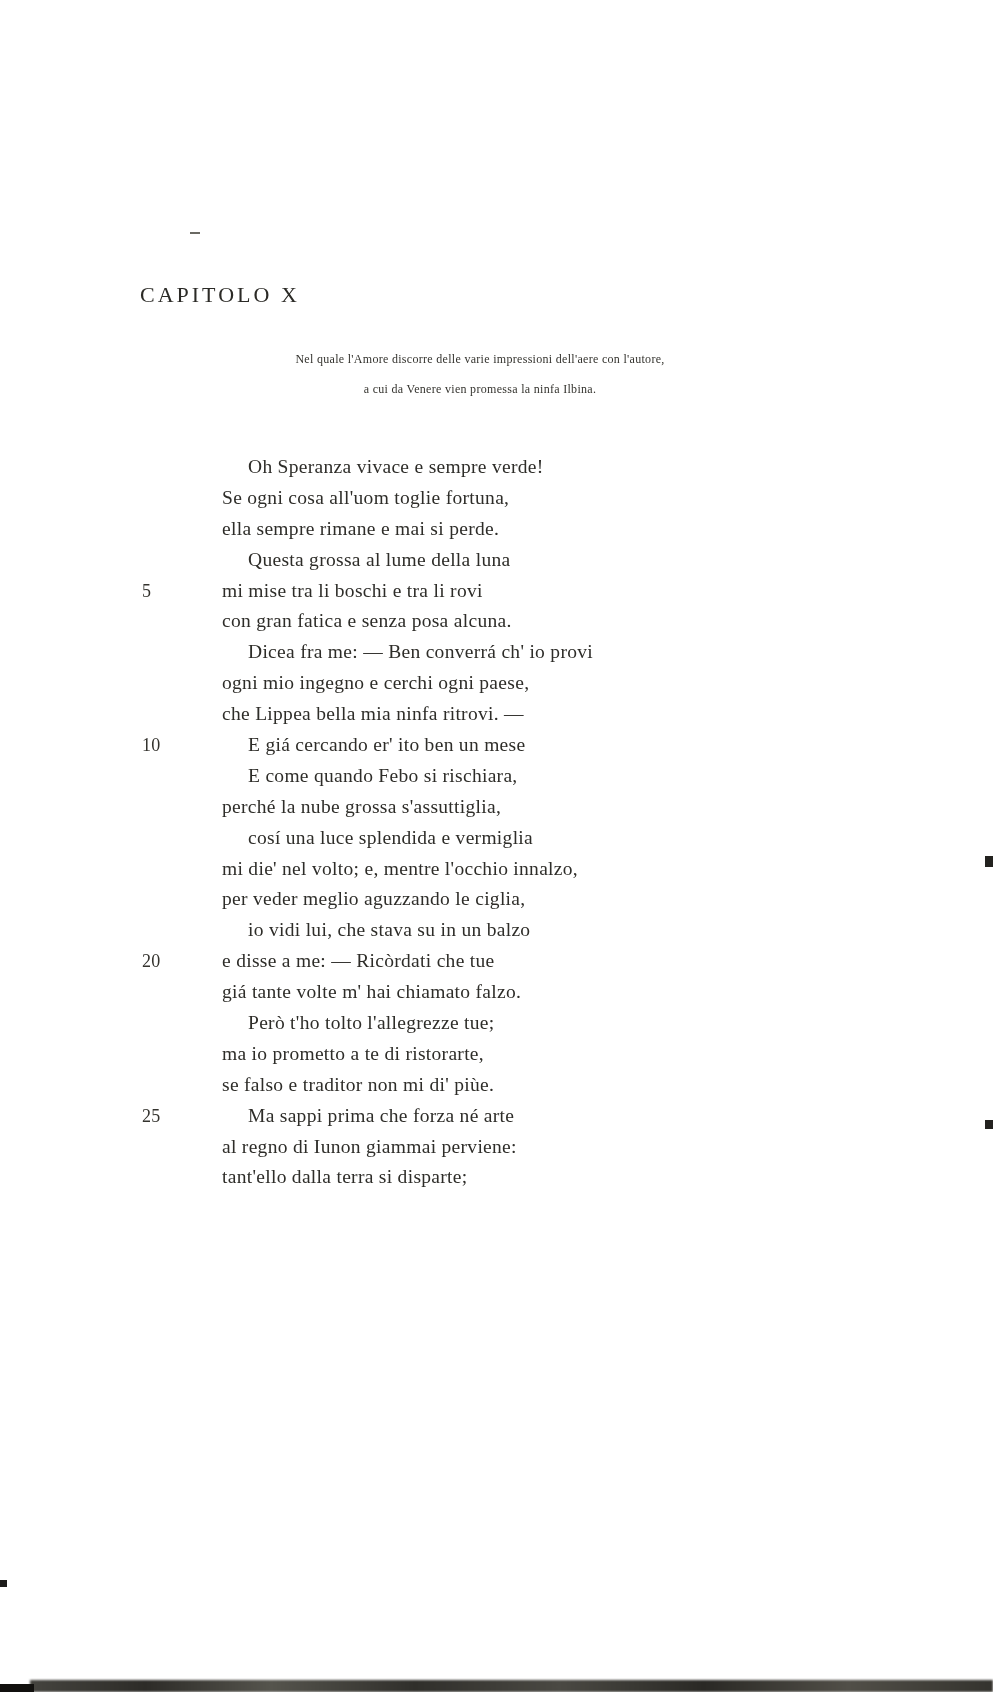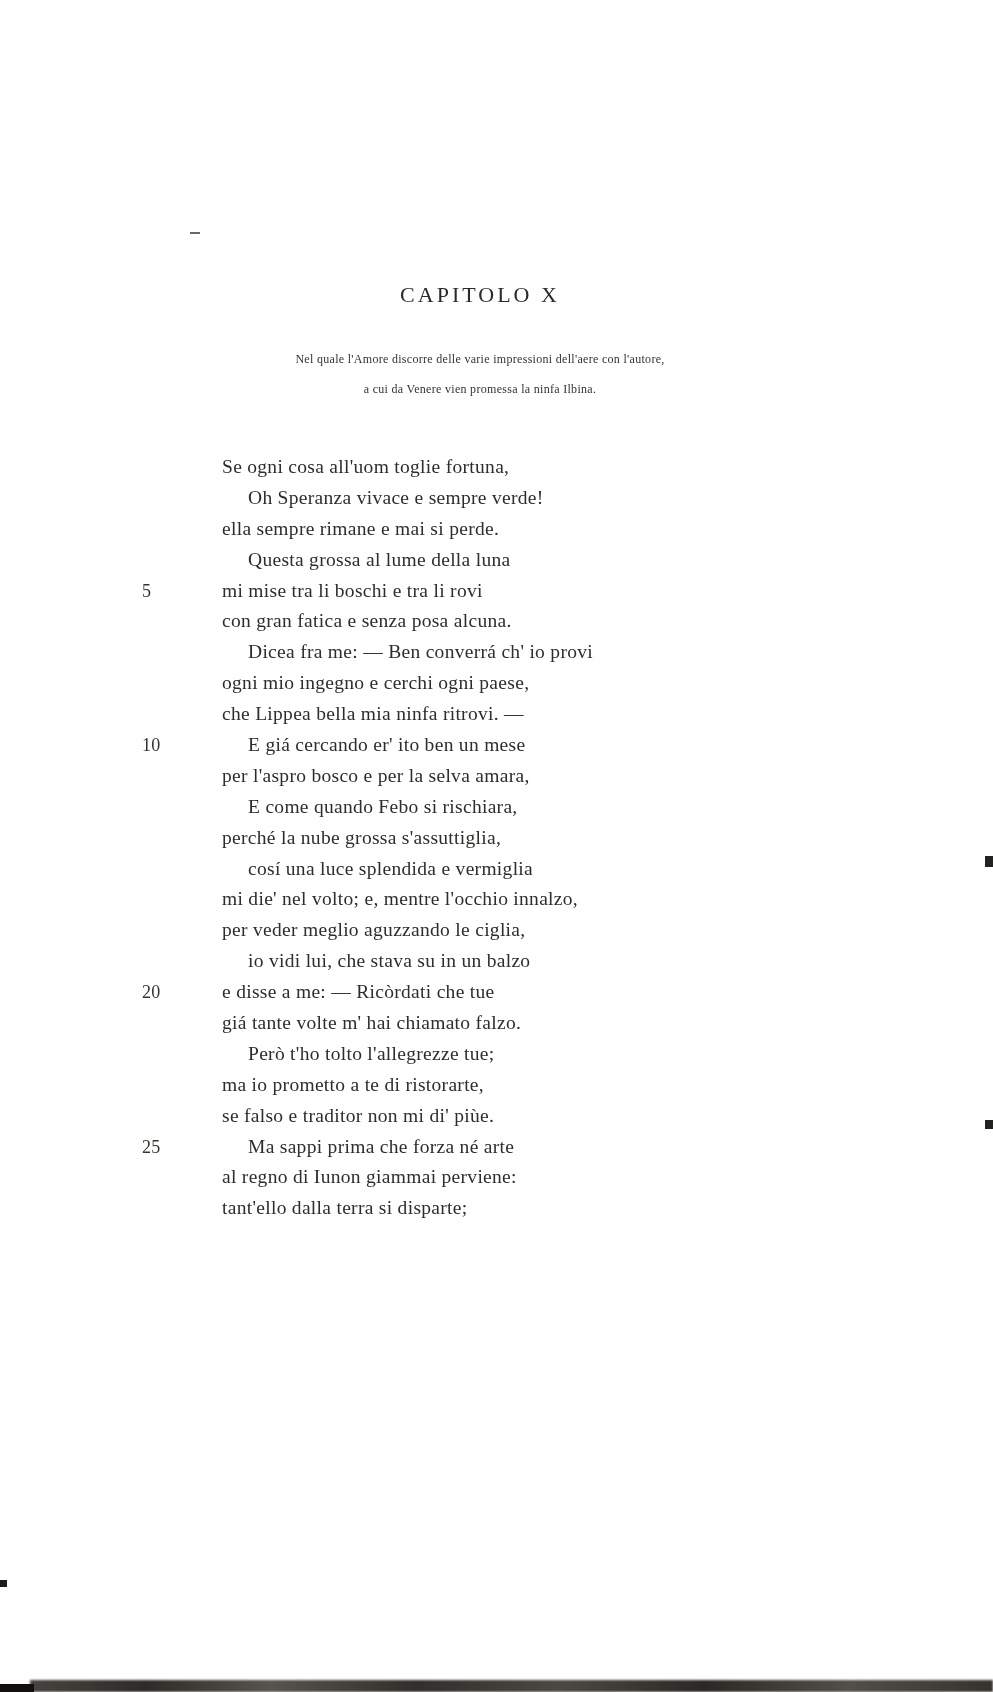--- a/index.html
+++ b/index.html
@@ -15,21 +15,20 @@
     font-family: "Liberation Serif", serif;
     color: #2e2d29;
     overflow: hidden;
   }
   .chapter-title {
     position: absolute;
     top: 282px;
     left: 140px;
     width: 680px;
     margin: 0;
-    text-align: center;
     font-size: 22px;
     font-weight: normal;
     letter-spacing: 3px;
     color: #2b2a26;
   }
   .argument {
     position: absolute;
     top: 344px;
     left: 110px;
     width: 740px;
@@ -110,27 +109,27 @@
   <div class="mark mark-dash"></div>
 
   <h1 class="chapter-title">CAPITOLO X</h1>
 
   <div class="argument">
     <div>Nel quale l'Amore discorre delle varie impressioni dell'aere con l'autore,</div>
     <div>a cui da Venere vien promessa la ninfa Ilbina.</div>
   </div>
 
   <div class="poem">
+    <div class="vline indent">
+        <span class="lnum"></span>
+        <span class="vtext">Oh Speranza vivace e sempre verde!</span>
+      </div>
     <div class="vline">
         <span class="lnum"></span>
         <span class="vtext">Se ogni cosa all'uom toglie fortuna,</span>
-      </div>
-    <div class="vline indent">
-        <span class="lnum"></span>
-        <span class="vtext">Oh Speranza vivace e sempre verde!</span>
       </div>
     <div class="vline">
         <span class="lnum"></span>
         <span class="vtext">ella sempre rimane e mai si perde.</span>
       </div>
     <div class="vline indent">
         <span class="lnum"></span>
         <span class="vtext">Questa grossa al lume della luna</span>
       </div>
     <div class="vline">
@@ -149,24 +148,20 @@
         <span class="lnum"></span>
         <span class="vtext">ogni mio ingegno e cerchi ogni paese,</span>
       </div>
     <div class="vline">
         <span class="lnum"></span>
         <span class="vtext">che Lippea bella mia ninfa ritrovi. —</span>
       </div>
     <div class="vline indent">
         <span class="lnum">10</span>
         <span class="vtext">E giá cercando er' ito ben un mese</span>
-      </div>
-    <div class="vline">
-        <span class="lnum"></span>
-        <span class="vtext">per l'aspro bosco e per la selva amara,</span>
       </div>
     <div class="vline indent">
         <span class="lnum"></span>
         <span class="vtext">E come quando Febo si rischiara,</span>
       </div>
     <div class="vline">
         <span class="lnum"></span>
         <span class="vtext">perché la nube grossa s'assuttiglia,</span>
       </div>
     <div class="vline indent">

